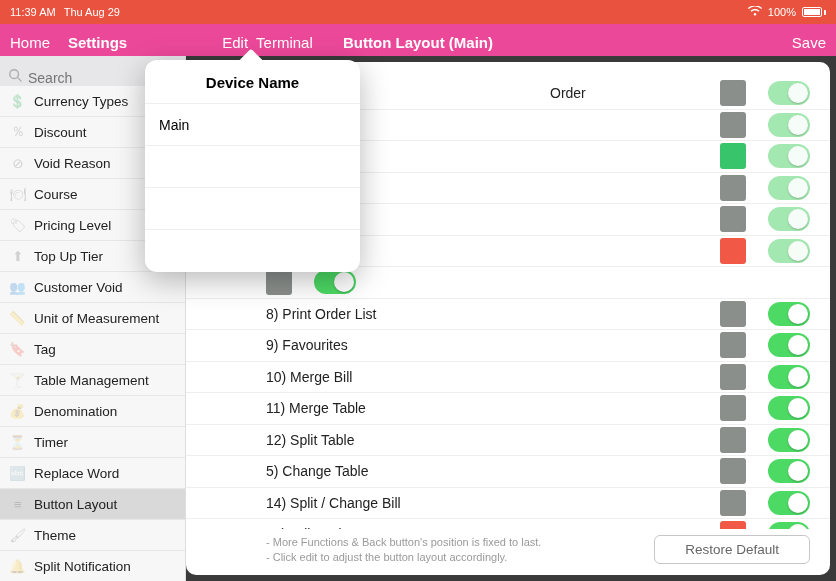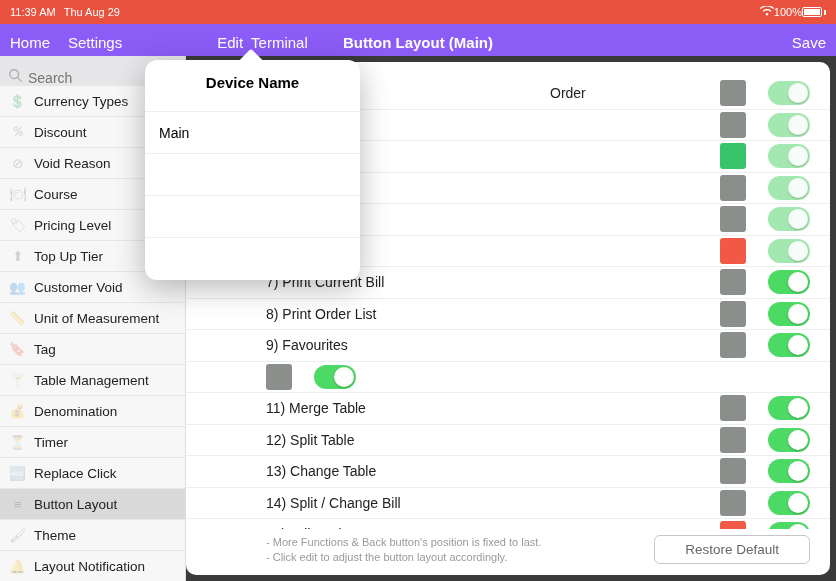--- a/index.html
+++ b/index.html
@@ -1,24 +1,24 @@
 <!DOCTYPE html>
 <html><head>
 <meta charset="utf-8">
 <style>
   * { box-sizing: border-box; margin: 0; padding: 0; }
   html, body { width: 836px; height: 581px; overflow: hidden; font-family: -apple-system, "Helvetica Neue", Arial, sans-serif; background: #000; }
   .screen { width: 836px; height: 581px; position: relative; background: #fff; }
   .status-bar { height: 20px; background: #e8523e; color: #fff; display: flex; align-items: center; font-size: 11px; padding: 12px 10px; font-weight: 500; }
   .status-left { display:flex; gap:8px; align-items:center; }
-  .status-right { margin-left:auto; display:flex; align-items:center; }
-  .nav-bar { height: 36px; background: #8b5cf6; color:#fff; display:flex; align-items:center; padding: 0 10px; font-size:15px; }
+  .status-right { margin-left:auto; display:flex; gap:6px; align-items:center; }
+  .nav-bar { height: 36px; background: #ec4899; color:#fff; display:flex; align-items:center; padding: 0 10px; font-size:15px; }
   .nav-left { display:flex; gap:18px; align-items:center; }
   .nav-left .home { font-weight:400; }
-  .nav-left .settings { font-weight:400; }
+  .nav-left .settings { font-weight:700; }
   .nav-center { position:absolute; left:0; right:0; text-align:center; font-weight:600; pointer-events:none; }
   .nav-mid { display:flex; gap:8px; margin-left:95px; font-weight:400;}
   .nav-right { margin-left:auto; }
 
   .body-area { position:absolute; top:56px; left:0; right:0; bottom:0; display:flex; background:#3a3a3a; }
 
   .sidebar { width: 186px; background:#f7f7f7; display:flex; flex-direction:column; border-right:1px solid #ddd; }
   .search { height:30px; background:#e7e7e9; display:flex; align-items:flex-end; padding:0 8px; color:#7d7d82; }
   .search svg { width:14px; height:14px; margin-right:6px; opacity:0.6;}
   .search input { border:none; background:transparent; outline:none; font-size:14px; color:#7d7d82; width:100%; }
@@ -42,21 +42,21 @@
   .toggle.on.disabled { background:#a4e8b1; }
   .toggle.on.disabled .knob { opacity:0.9;}
 
   .footer { padding:6px 20px 10px 80px; display:flex; align-items:flex-start; }
   .footnotes { font-size:11px; color:#9a9a9a; line-height:1.35; flex:1;}
   .restore { border:1px solid #c6c6c8; border-radius:6px; padding:6px 30px; background:#fff; color:#666; font-size:13.5px; cursor:pointer;}
 
   
   .popover { position:absolute; top:60px; left:145px; width:215px; background:#fff; border-radius:12px; box-shadow:0 8px 30px rgba(0,0,0,0.28); z-index:50; overflow:visible; }
   .popover::before { content:""; position:absolute; top:-8px; left:98px; width:16px; height:16px; background:#fff; transform:rotate(45deg); border-top-left-radius:2px;}
-  .pop-header { text-align:center; font-weight:600; font-size:15px; padding:14px 0 20px; border-bottom:1px solid #eee;}
+  .pop-header { text-align:center; font-weight:600; font-size:15px; padding:14px 0 12px; border-bottom:1px solid #eee;}
   .pop-item { height:42px; padding:0 14px; display:flex; align-items:center; font-size:14px; border-bottom:1px solid #eee; cursor:pointer;}
   .pop-empty { height:42px; border-bottom:1px solid #eee;}
   .pop-empty:last-child { border-bottom:none; border-radius:0 0 12px 12px;}
   .pop-item:first-of-type {}
 
   .battery { display:inline-flex; align-items:center; gap:2px;}
   .battery-body { width:20px; height:10px; border:1px solid #fff; border-radius:2px; position:relative;}
   .battery-fill { position:absolute; top:1px; left:1px; right:1px; bottom:1px; background:#fff;}
   .battery-cap { width:2px; height:5px; background:#fff; border-radius:0 1px 1px 0;}
 </style>
@@ -155,33 +155,33 @@
           <div class="side-item">
             <span class="sicon">💰</span>
             <span>Denomination</span>
           </div>
           <div class="side-item">
             <span class="sicon">⏳</span>
             <span>Timer</span>
           </div>
           <div class="side-item">
             <span class="sicon">🔤</span>
-            <span>Replace Click</span>
+            <span>Replace Word</span>
           </div>
           <div class="side-item selected">
             <span class="sicon">≡</span>
             <span>Button Layout</span>
           </div>
           <div class="side-item">
             <span class="sicon">🖌</span>
             <span>Theme</span>
           </div>
           <div class="side-item">
             <span class="sicon">🔔</span>
-            <span>Layout Notification</span>
+            <span>Split Notification</span>
           </div>
         </div>
     </div>
 
     <div class="content-wrap">
       <div class="content">
         <div class="rows" id="rows">
             <div class="row first">
               <div class="label">Order</div>
               <div class="color-box" style="background: rgb(138, 143, 140);"></div>
@@ -218,62 +218,62 @@
               </div>
             </div>
             <div class="row" style="padding-left: 80px;">
               <div class="label" style="text-indent: 0px;">6) Void</div>
               <div class="color-box" style="background: rgb(241, 89, 70);"></div>
               <div class="toggle on disabled">
                 <div class="knob"></div>
               </div>
             </div>
             <div class="row">
-              <div class="label">7) Print Current Bill</div>
               <div class="color-box" style="background: rgb(138, 143, 140);"></div>
               <div class="toggle on">
                 <div class="knob"></div>
               </div>
             </div>
             <div class="row">
               <div class="label">8) Print Order List</div>
               <div class="color-box" style="background: rgb(138, 143, 140);"></div>
               <div class="toggle on">
                 <div class="knob"></div>
               </div>
             </div>
             <div class="row">
               <div class="label">9) Favourites</div>
               <div class="color-box" style="background: rgb(138, 143, 140);"></div>
               <div class="toggle on">
                 <div class="knob"></div>
               </div>
             </div>
             <div class="row">
+              <div class="label">10) Merge Bill</div>
               <div class="color-box" style="background: rgb(138, 143, 140);"></div>
               <div class="toggle on">
                 <div class="knob"></div>
               </div>
             </div>
             <div class="row">
               <div class="label">11) Merge Table</div>
               <div class="color-box" style="background: rgb(138, 143, 140);"></div>
               <div class="toggle on">
                 <div class="knob"></div>
               </div>
             </div>
             <div class="row">
               <div class="label">12) Split Table</div>
               <div class="color-box" style="background: rgb(138, 143, 140);"></div>
               <div class="toggle on">
                 <div class="knob"></div>
               </div>
             </div>
             <div class="row">
-              <div class="label">13) Change Table</div>
+              <div class="label">5) Change Table</div>
               <div class="color-box" style="background: rgb(138, 143, 140);"></div>
               <div class="toggle on">
                 <div class="knob"></div>
               </div>
             </div>
             <div class="row">
               <div class="label">14) Split / Change Bill</div>
               <div class="color-box" style="background: rgb(138, 143, 140);"></div>
               <div class="toggle on">
                 <div class="knob"></div>

